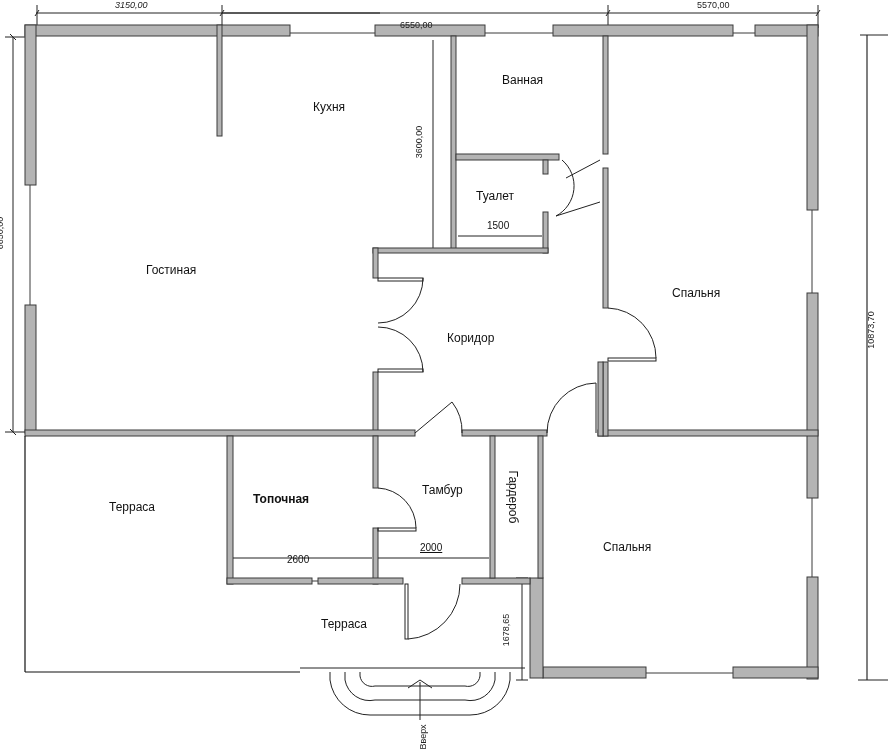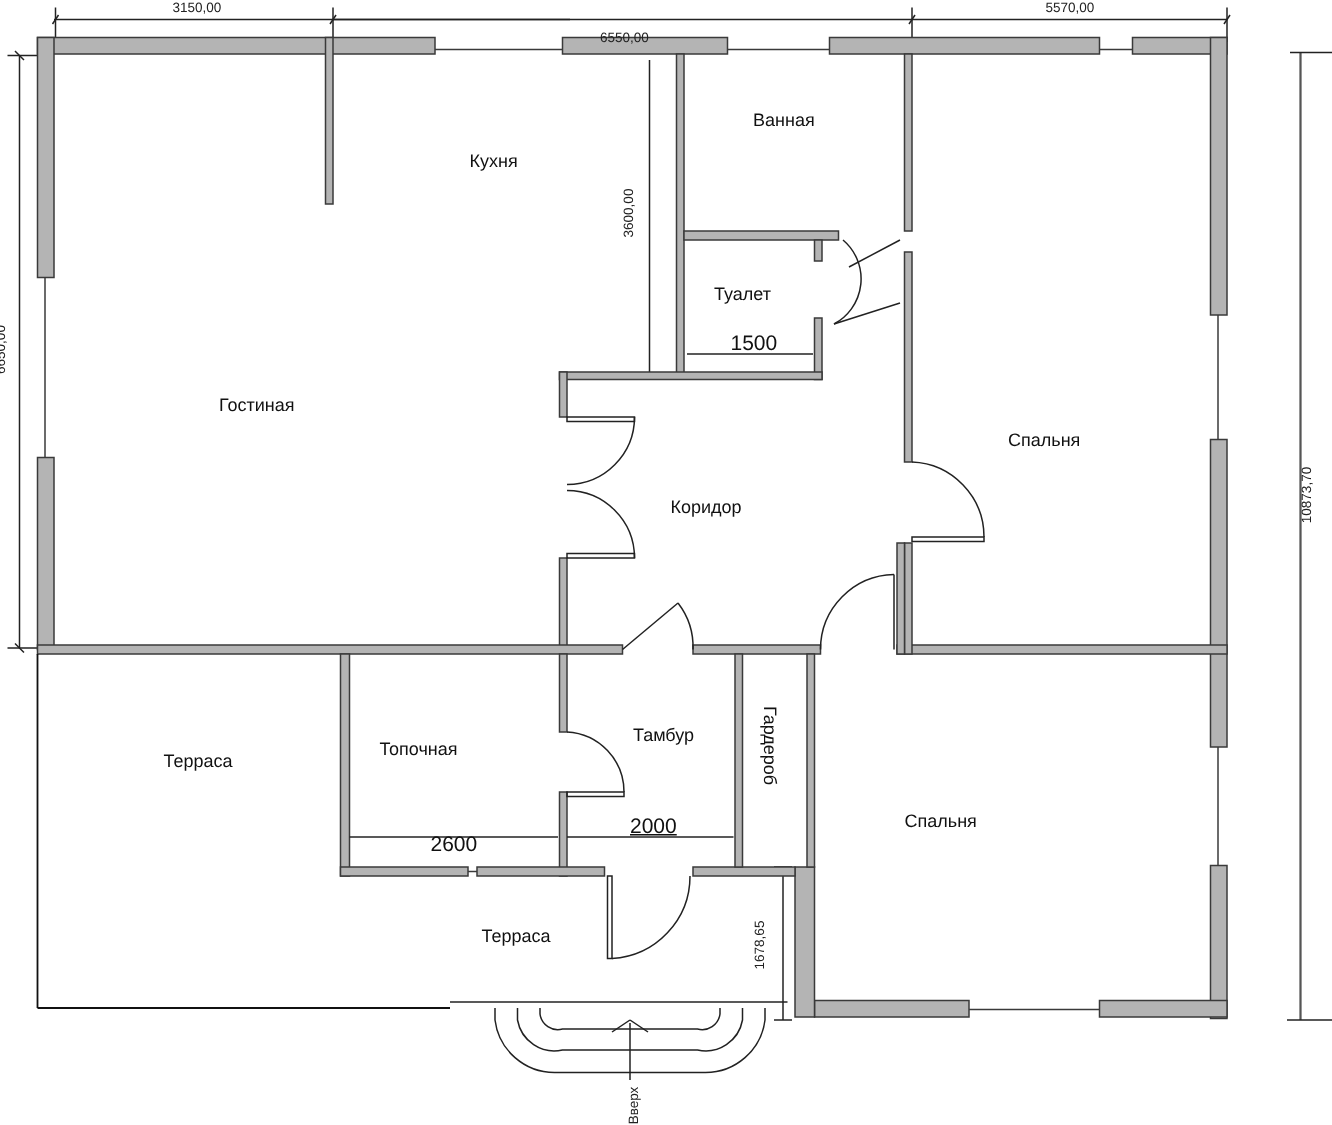--- a/index.html
+++ b/index.html
@@ -1,20 +1,20 @@
 <!DOCTYPE html>
 <html><head>
 <meta charset="utf-8">
 <style>
   html, body { margin: 0; padding: 0; background: #ffffff; }
   body { width: 888px; height: 750px; overflow: hidden; position: relative; font-family: "Liberation Sans", sans-serif; }
   #plan { position: absolute; left: 0; top: 0; width: 888px; height: 750px; }
   .lbl { position: absolute; font-size: 12px; color: #111; white-space: nowrap; font-family: "Liberation Sans", sans-serif; }
   .dim { position: absolute; font-size: 9px; color: #222; white-space: nowrap; font-family: "Liberation Sans", sans-serif; }
-  .dimw { position: absolute; font-size: 14px; color: #111; white-space: nowrap; font-family: "Liberation Sans", sans-serif; }
+  .dimw { position: absolute; font-size: 10px; color: #111; white-space: nowrap; font-family: "Liberation Sans", sans-serif; }
   .vert { transform-origin: center center; transform: rotate(-90deg); }
   .vert90 { transform-origin: center center; transform: rotate(90deg); }
 </style>
 </head>
 <body>
 
 <svg id="plan" width="888" height="750" viewBox="0 0 888 750" xmlns="http://www.w3.org/2000/svg">
   <g stroke="#222" stroke-width="1" fill="none">
 
     <line x1="36" y1="13" x2="380" y2="13"></line>
@@ -152,37 +152,37 @@
     <line x1="432" y1="688" x2="420" y2="680"></line>
   </g>
 
   <g stroke="#222" stroke-width="1" fill="none">
     <line x1="458" y1="236" x2="542" y2="236"></line>
     <line x1="233" y1="558" x2="372" y2="558"></line>
     <line x1="378" y1="558" x2="489" y2="558"></line>
   </g>
 </svg>
 
-<div class="dim" style="left:115px;top:0px;">3150,00</div>
+<div class="dim" style="left:115px;top:0px;font-style:italic;">3150,00</div>
 <div class="dim" style="left:400px;top:0px;margin-top:20px;">6550,00</div>
 <div class="dim" style="left:697px;top:0px;">5570,00</div>
 <div class="dim vert" style="left:-16px;top:228px;">6650,00</div>
 <div class="dim vert" style="left:852px;top:325px;">10873,70</div>
 <div class="dim vert" style="left:403px;top:137px;">3600,00</div>
 <div class="dim vert" style="left:490px;top:625px;">1678,65</div>
 
 <div class="dimw" style="left:487px;top:220px;">1500</div>
 <div class="dimw" style="left:287px;top:554px;">2600</div>
 <div class="dimw" style="left:420px;top:542px;text-decoration:underline;">2000</div>
 
 <div class="lbl" style="left:313px;top:100px;">Кухня</div>
 <div class="lbl" style="left:502px;top:73px;">Ванная</div>
 <div class="lbl" style="left:476px;top:189px;">Туалет</div>
 <div class="lbl" style="left:146px;top:263px;">Гостиная</div>
 <div class="lbl" style="left:447px;top:331px;">Коридор</div>
 <div class="lbl" style="left:672px;top:286px;">Спальня</div>
 <div class="lbl" style="left:603px;top:540px;">Спальня</div>
 <div class="lbl" style="left:109px;top:500px;">Терраса</div>
 <div class="lbl" style="left:321px;top:617px;">Терраса</div>
-<div class="lbl" style="left:253px;top:492px;">Топочная</div>
+<div class="lbl" style="left:253px;top:492px;font-weight:bold;">Топочная</div>
 <div class="lbl" style="left:422px;top:483px;">Тамбур</div>
 <div class="lbl vert90" style="left:487px;top:490px;">Гардероб</div>
 <div class="dim vert" style="left:410px;top:732px;">Вверх</div>
 
 </body></html>

